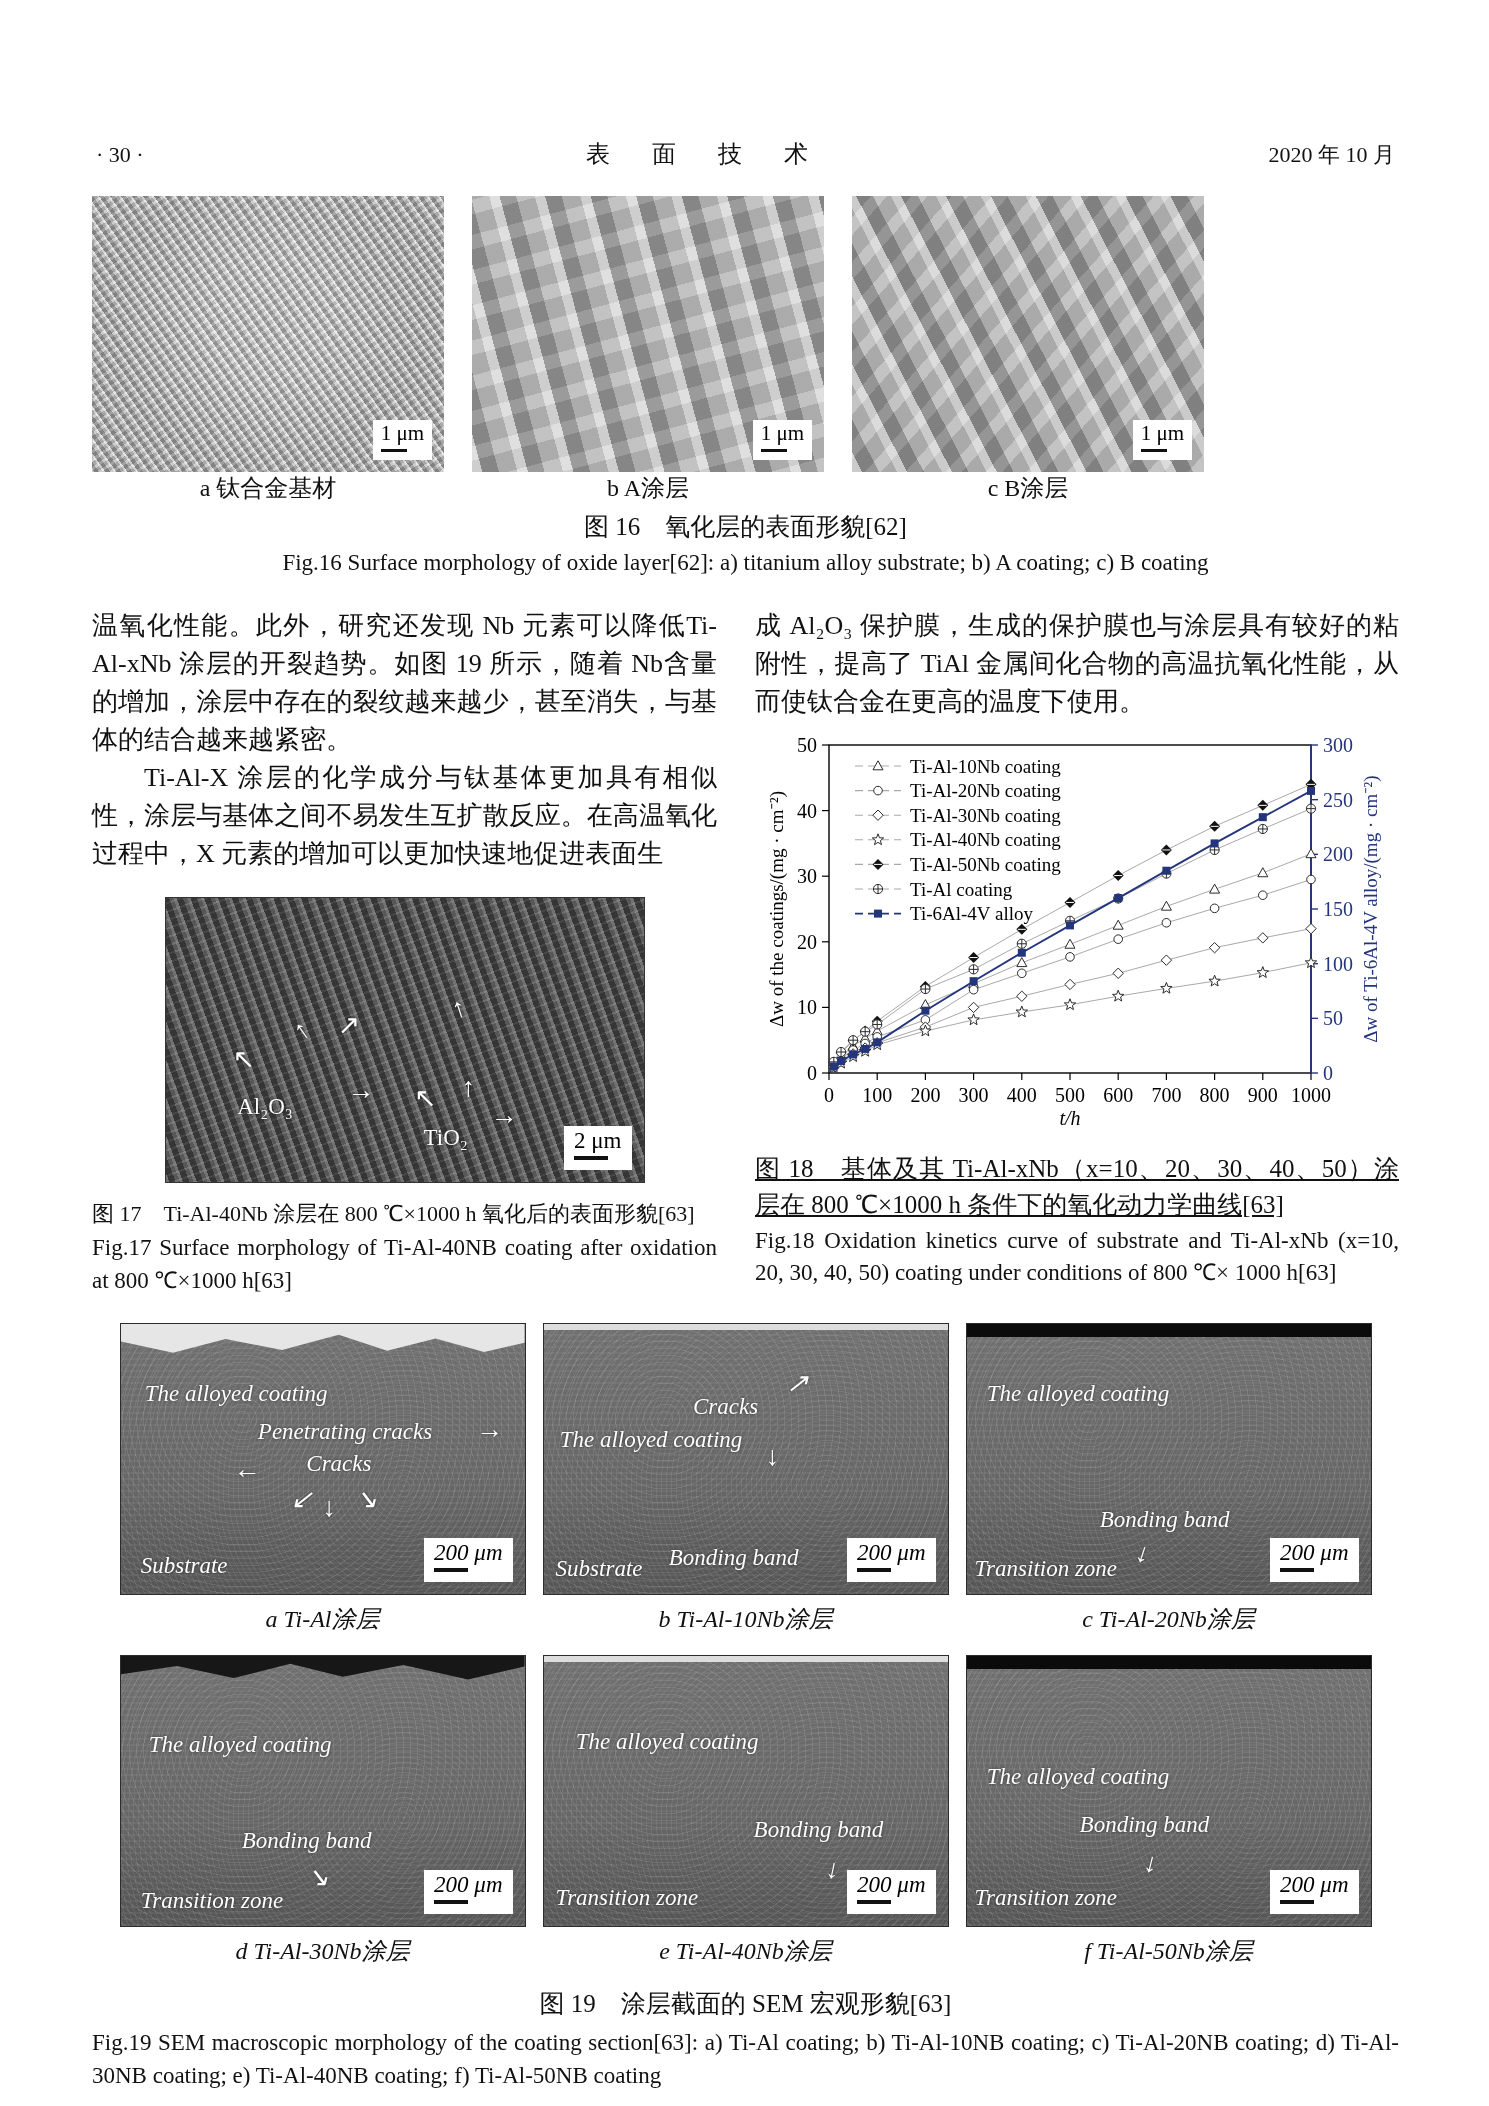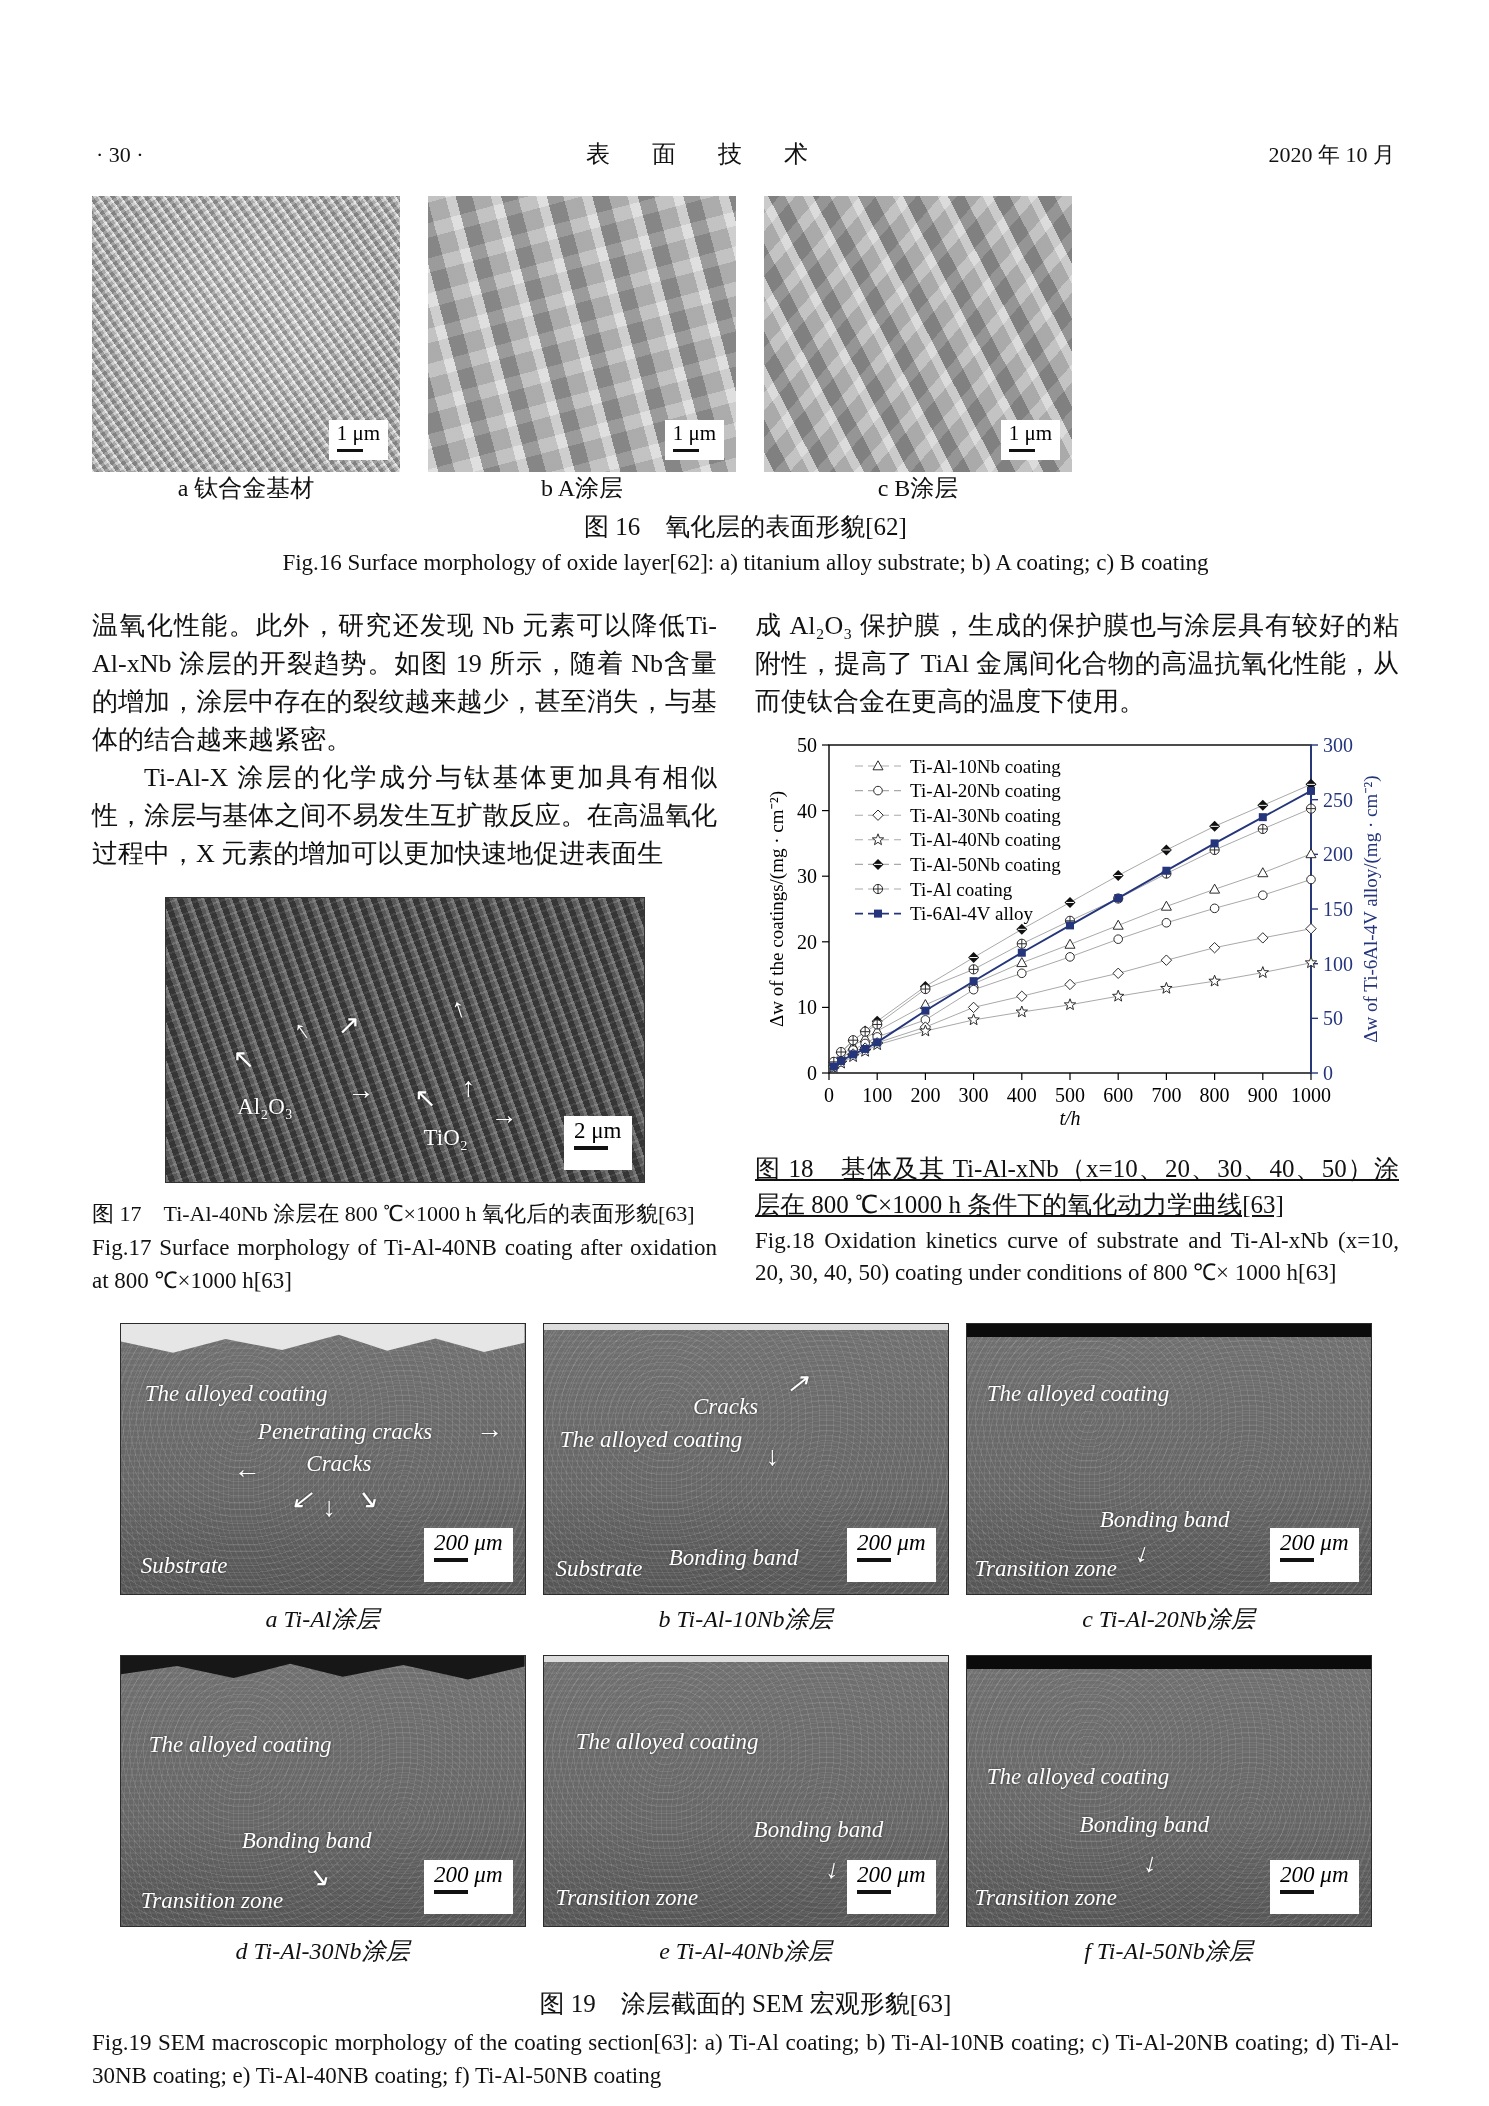--- a/index.html
+++ b/index.html
@@ -12,37 +12,37 @@
   
   .hdr { display:flex; justify-content:space-between; align-items:baseline; font-size:22px; padding:0 4px; }
   .hdr-title { letter-spacing:18px; font-size:24px; }
   
   .center { text-align:center; }
   .just { text-align:justify; }
   .cap-zh { font-size:25px; margin-top:6px; }
   .cap-en { font-size:23px; line-height:32px; margin-top:4px; }
   
   .fig16-row { display:flex; gap:28px; margin-top:26px; }
-  .f16p { width:308px; }
+  .f16p { width:352px; }
   .sem { position:relative; overflow:hidden; }
   .sem16 { height:276px; background-color:#a9a9a9; }
   .sem16-a { background-image:
       repeating-linear-gradient(55deg, rgba(255,255,255,.55) 0 2px, rgba(110,110,110,.45) 2px 6px, rgba(210,210,210,.35) 6px 9px),
       repeating-linear-gradient(-35deg, rgba(235,235,235,.5) 0 3px, rgba(90,90,90,.3) 3px 7px),
       radial-gradient(circle at 50% 45%, rgba(255,255,255,.45) 0 60px, transparent 150px); }
   .sem16-b { background-image:
       repeating-linear-gradient(75deg, rgba(245,245,245,.6) 0 10px, rgba(120,120,120,.5) 10px 26px, rgba(200,200,200,.45) 26px 44px),
       repeating-linear-gradient(-15deg, rgba(230,230,230,.35) 0 14px, rgba(100,100,100,.3) 14px 34px); }
   .sem16-c { background-image:
       repeating-linear-gradient(63deg, rgba(240,240,240,.6) 0 9px, rgba(110,110,110,.5) 9px 24px, rgba(205,205,205,.4) 24px 40px),
       repeating-linear-gradient(-48deg, rgba(225,225,225,.35) 0 12px, rgba(95,95,95,.3) 12px 30px); }
   .f16p figcaption { text-align:center; font-size:24px; }
   
   .chip { position:absolute; right:12px; bottom:12px; background:#fff; color:#000;
-          padding:2px 10px 20px 10px; font-size:23px; line-height:25px; z-index:5; }
+          padding:2px 10px 10px 10px; font-size:23px; line-height:25px; z-index:5; }
   .chip::after { content:""; display:block; width:34px; height:4px; background:#111; margin-top:3px; }
   .chip-sm { font-size:21px; padding:1px 8px 8px 8px; }
   .chip-sm::after { width:26px; height:3px; }
   
   .cols { display:flex; gap:38px; margin-top:28px; }
   .col-left, .col-right { width:644px; }
   .body-p { font-size:26px; line-height:38px; text-align:justify; }
   .indent { text-indent:2em; }
   
   .fig17wrap { width:480px; margin:24px auto 0; }

